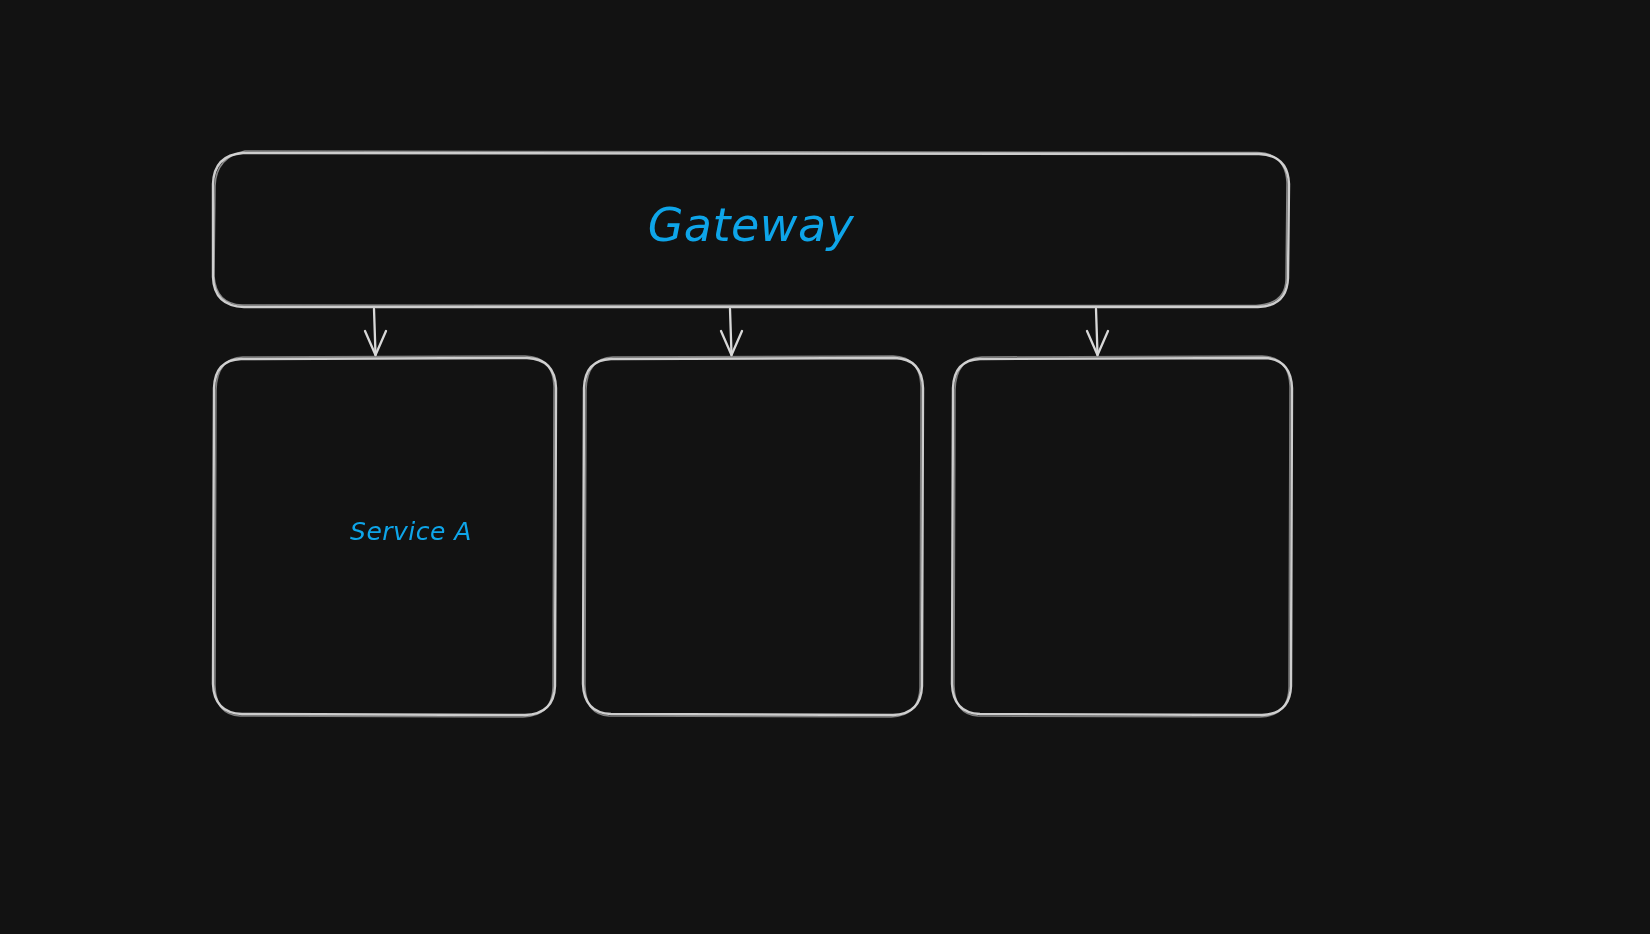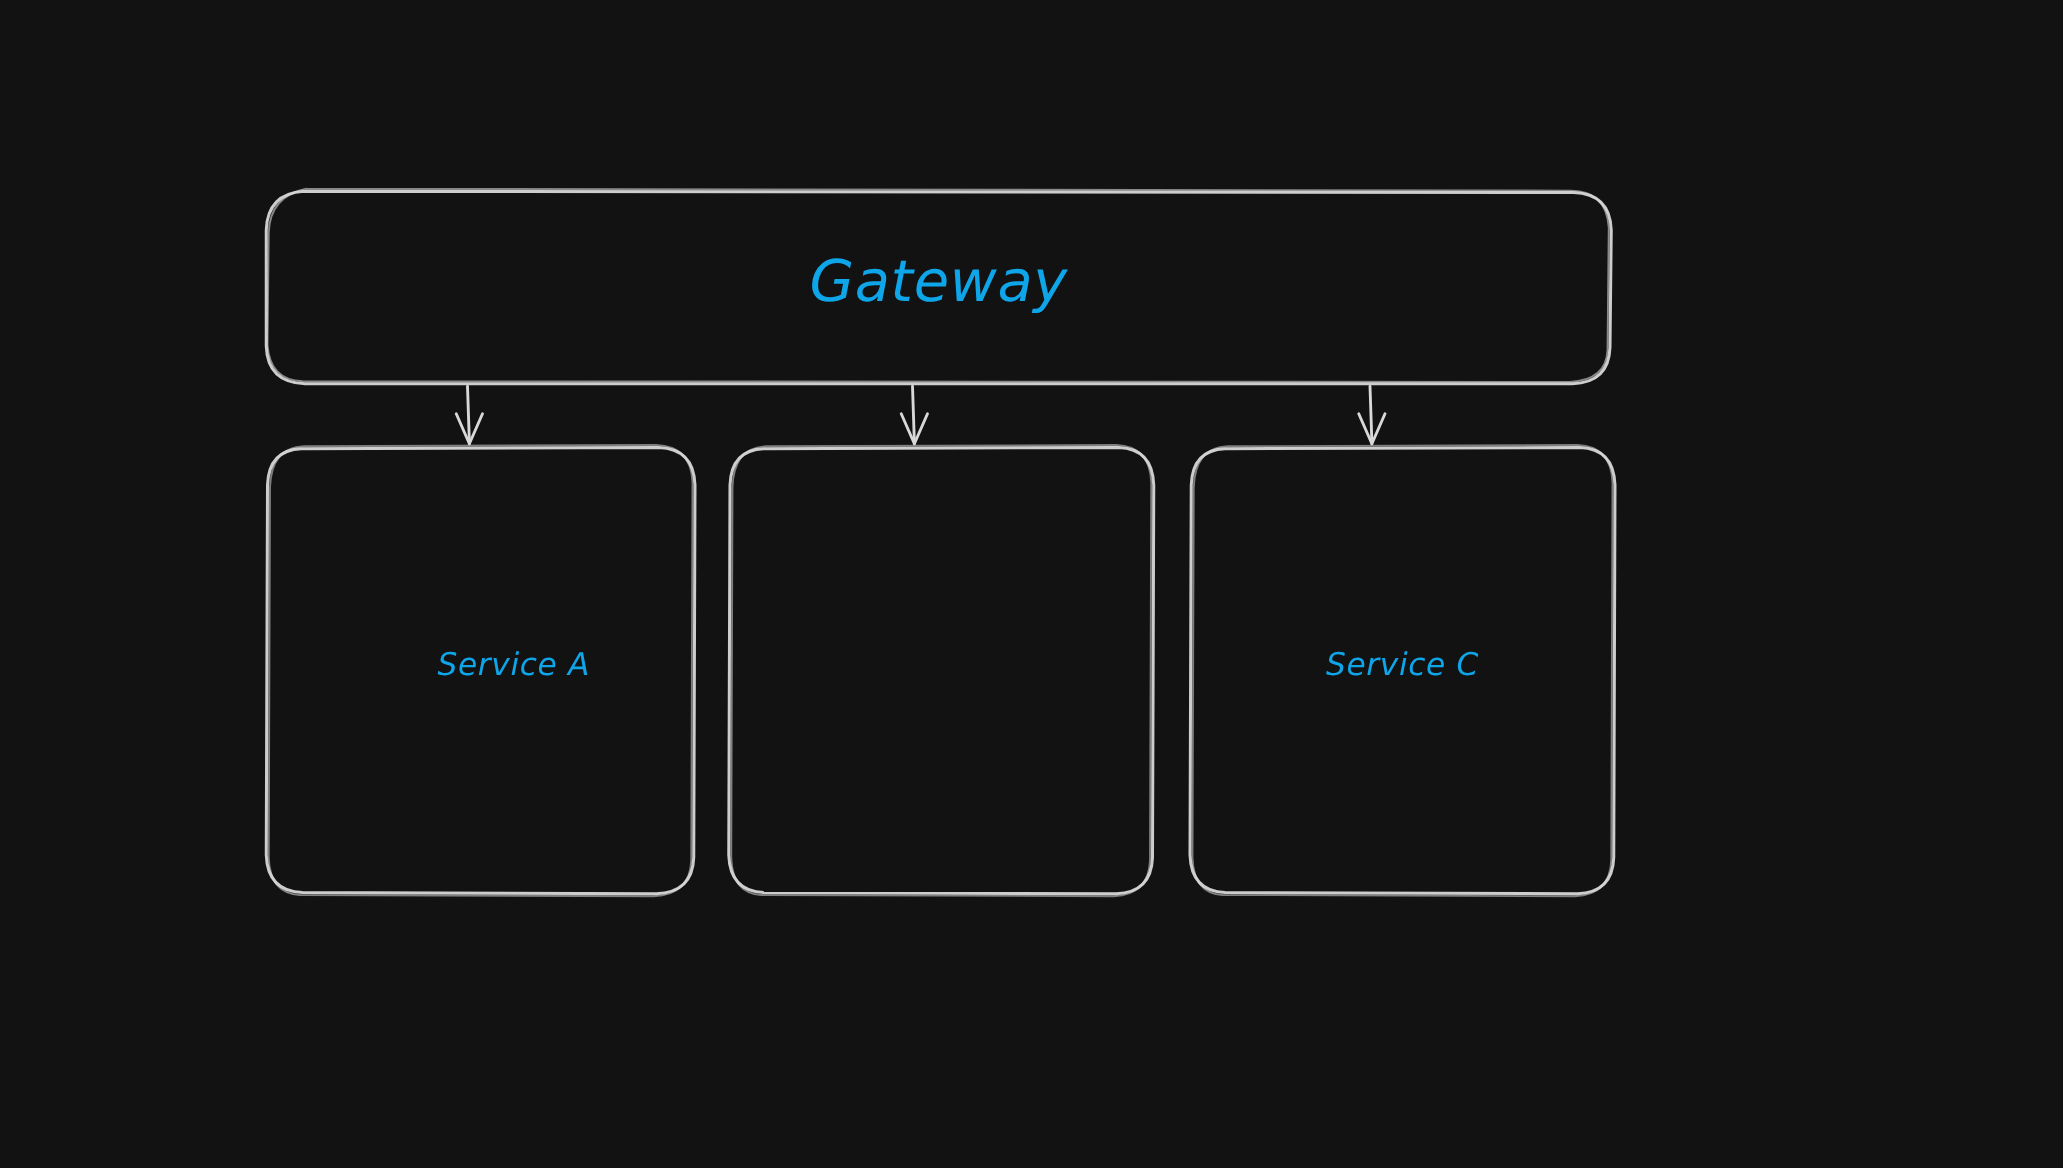--- a/index.html
+++ b/index.html
@@ -100,15 +100,14 @@
       <path d="M 982,357 L 1262,356 Q 1289,357 1290,386 L 1289,688 Q 1288,716 1260,717 L 978,716 Q 955,715 954,686 L 955,390 Q 956,358 982,357" fill="none" stroke="#d8d8d8" stroke-width="1.5" stroke-linecap="round" stroke-linejoin="round" opacity="0.55"></path>
     </g>
 
   </svg>
 
   <div class="node-label" id="gateway-label">Gateway</div>
 
   <div class="node-label service-label" id="service-a-label">Service A</div>
 
 
-  <div class="node-label service-label" id="service-c-label">Service C</div>
 
 </div>
 
 </body></html>

